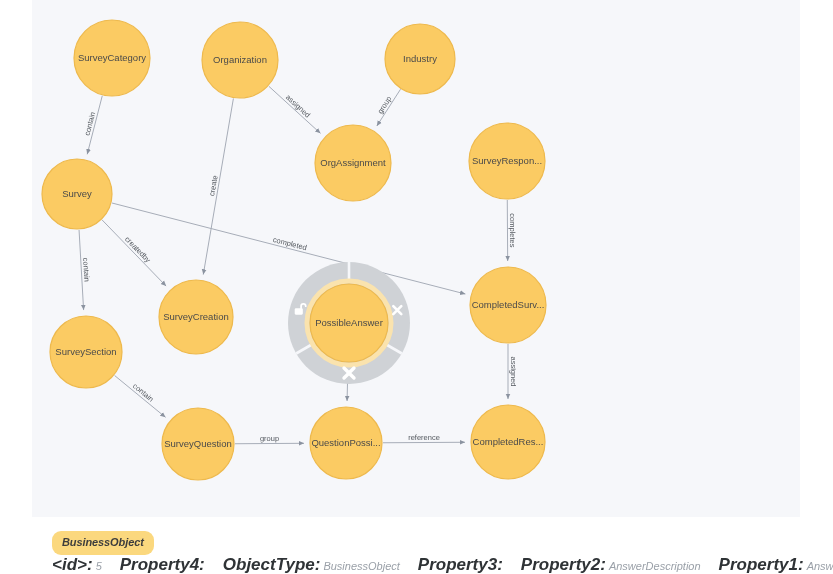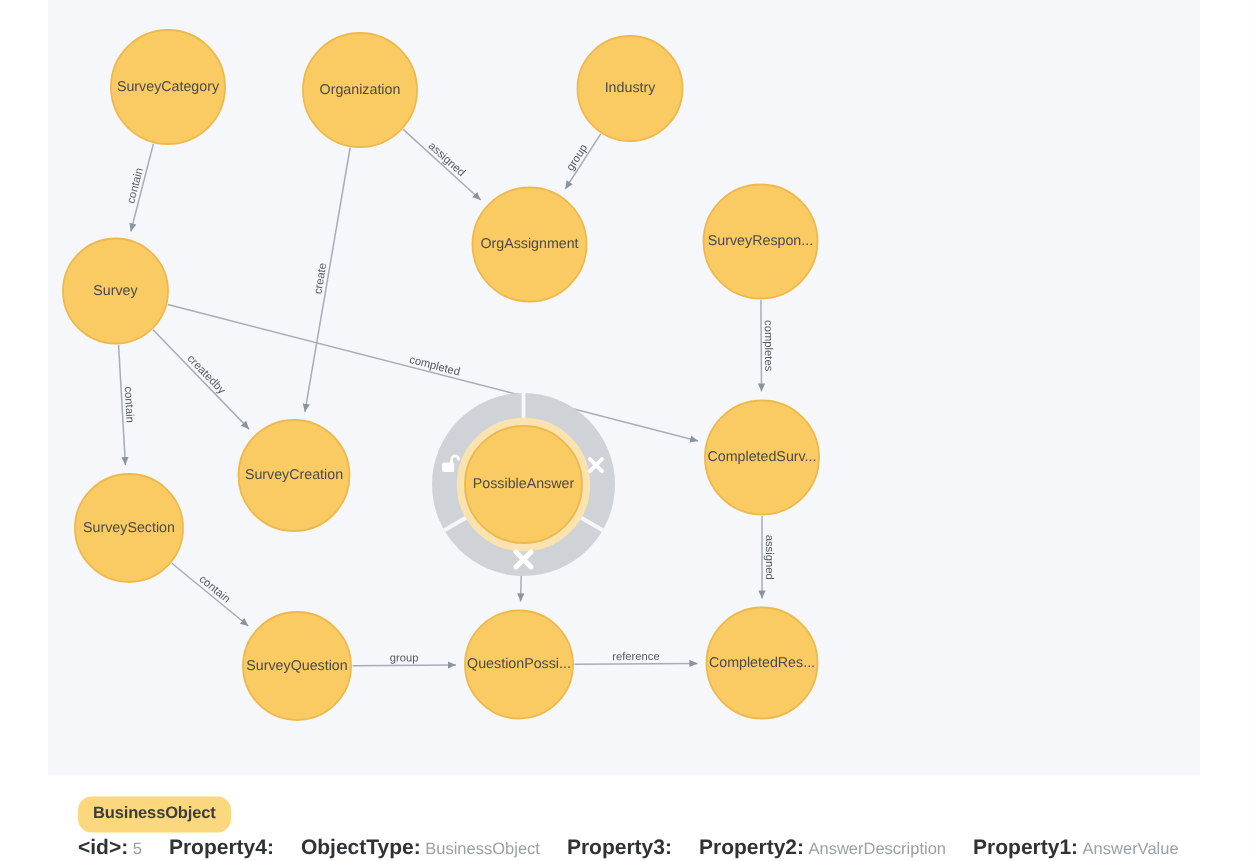--- a/index.html
+++ b/index.html
@@ -44,41 +44,42 @@
   .menu-icon{fill:#ffffff;}
 
   
   #prop-bar{
     position:absolute;
     left:0;top:525px;
     width:833px;height:49px;
     background:#ffffff;
     padding:6px 0 0 0;
     box-sizing:border-box;
+    font-style:italic;
   }
   .prop-row{
     display:flex;
     flex-wrap:wrap;
     align-items:center;
     padding:0 0 0 52px;
     line-height:19px;
   }
   .type-chip{
     display:inline-block;
     background:#fbd87e;
     color:#3d3d3d;
     font-size:11px;
     font-weight:bold;
     border-radius:9px;
     padding:2px 10px 3px 10px;
     margin-right:22px;
     letter-spacing:-0.1px;
   }
   .pkey{
-    font-size:14px;
+    font-size:17px;
     font-weight:bold;
     color:#2f3336;
     margin-right:3px;
     white-space:nowrap;
   }
   .pval{
     font-size:11px;
     color:#9aa0a8;
     margin-right:18px;
     white-space:nowrap;

